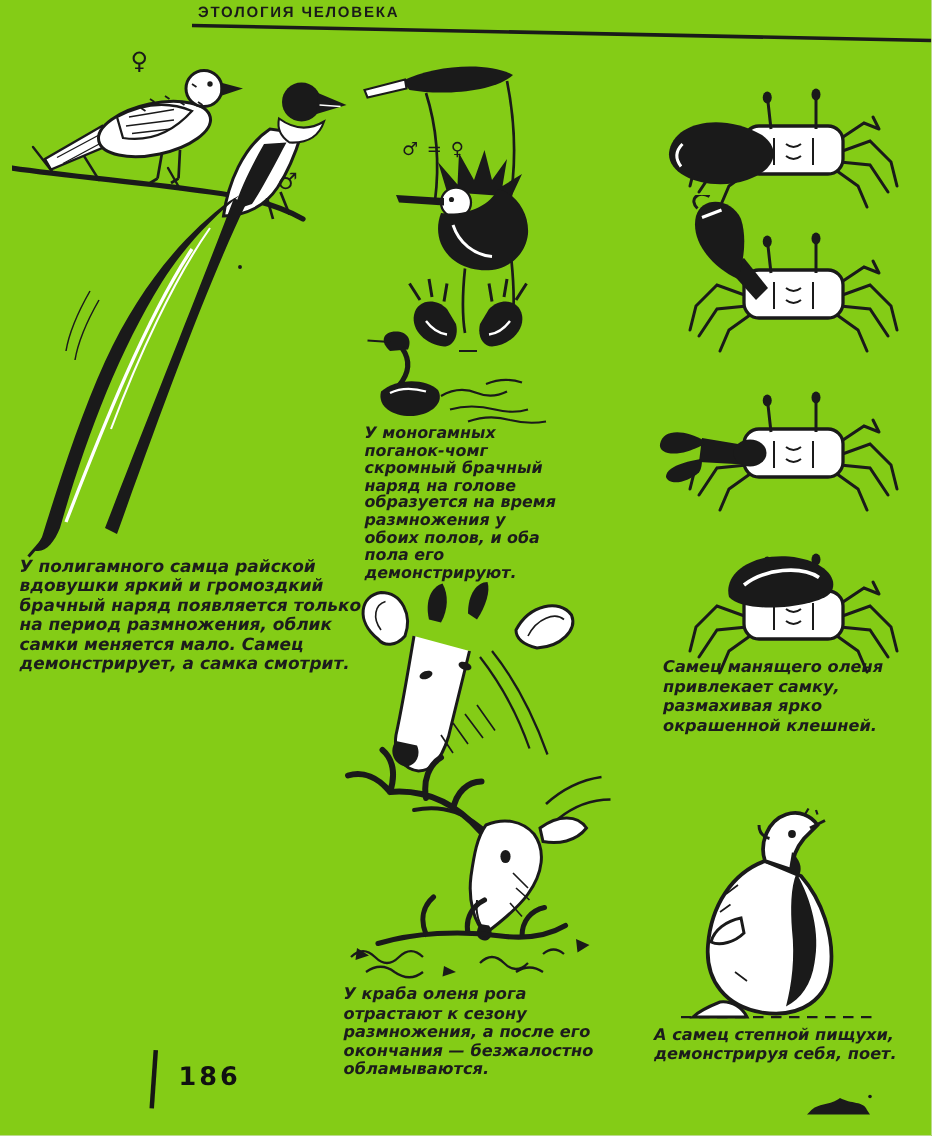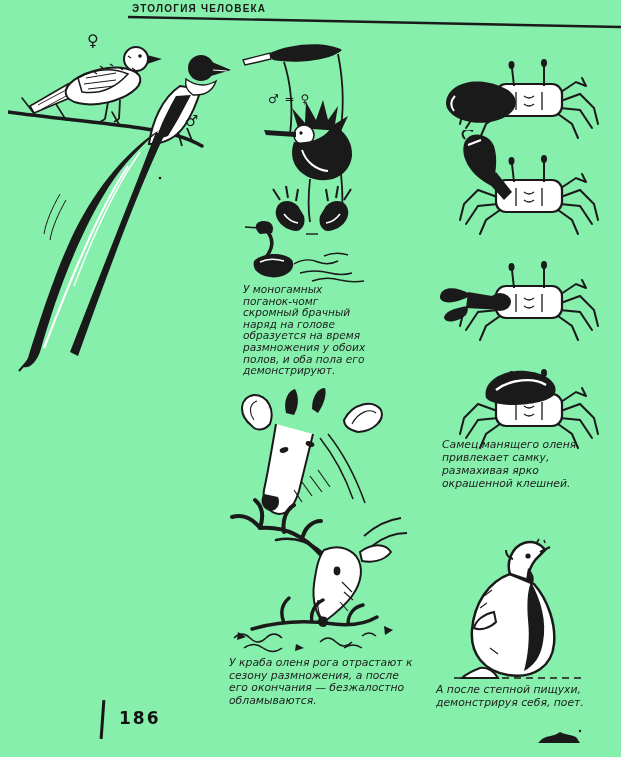--- a/index.html
+++ b/index.html
@@ -1,27 +1,27 @@
 <!DOCTYPE html>
 <html lang="ru"><head>
 <meta charset="utf-8">
 <style>
   html,body{margin:0;padding:0;background:#e8e8e8;}
   #page{
     position:relative;width:621px;height:757px;margin:0 auto;
-    background:#86efac;overflow:hidden;
+    background:#84cc16;overflow:hidden;
     font-family:"DejaVu Sans",sans-serif;color:#1a1a1a;
   }
   .abs{position:absolute;}
   .header-title{
     font-family:"Liberation Sans","DejaVu Sans",sans-serif;
     font-weight:bold;font-size:10px;letter-spacing:1.2px;color:#1a1a1a;
   }
   .cap{
-    font-style:italic;font-weight:400;color:#1c1c1c;
+    font-style:italic;font-weight:700;color:#1c1c1c;
     font-family:"DejaVu Sans",sans-serif;
   }
   .cap-whydah{left:13px;top:371px;width:229px;font-size:11.3px;line-height:13px;}
   .cap-grebe {left:243px;top:284px;width:129px;font-size:10.6px;line-height:11.6px;}
   .cap-deer  {left:229px;top:657px;width:184px;font-size:10.8px;line-height:12.6px;}
   .cap-crab  {left:442px;top:438px;width:166px;font-size:10.8px;line-height:13px;}
   .cap-pika  {left:436px;top:683px;width:172px;font-size:10.8px;line-height:13px;}
   .sym{color:#1a1a1a;font-family:"DejaVu Sans",sans-serif;}
   .pagenum{
     font-family:"DejaVu Sans",sans-serif;font-weight:bold;
@@ -73,20 +73,21 @@
       <path d="M156,110 C 132,160 104,235 70,330 L 62,326 C 96,238 126,164 148,106 Z" fill="#1a1a1a"></path>
       <path d="M120,140 C 90,185 60,260 36,322" stroke="#fff" stroke-width="2.2" fill="none"></path>
       <path d="M132,126 C 108,160 84,212 66,260" stroke="#fff" stroke-width="1.4" fill="none"></path>
       <path d="M24,330 L 11,345" stroke="#1a1a1a" stroke-width="2"></path>
       <path d="M52,168 C 44,182 38,196 36,208 M58,174 C 50,188 44,202 42,214" stroke="#1a1a1a" stroke-width="1" fill="none"></path>
       <circle cx="152" cy="152" r="1.3" fill="#1a1a1a"></circle>
     </g>
   </svg>
   <div class="abs sym" style="left:87px;top:31px;font-size:16px;">♀</div>
   <div class="abs sym" style="left:185px;top:112px;font-size:15px;">♂</div>
+  <div class="abs cap cap-whydah">У полигамного самца райской вдовушки яркий и громоздкий брачный наряд появляется только на период размножения, облик самки меняется мало. Самец демонстрирует, а самка смотрит.</div>
 
   <svg class="abs" style="left:240px;top:38px;" width="170" height="245" viewBox="0 0 170 245">
 
     <g>
       <path d="M28,16 C 50,5 86,3 102,12 C 90,23 56,26 33,22 Z" fill="#1a1a1a"></path>
       <path d="M3,22 L30,15 L31,21 L5,27 Z" fill="#fff" stroke="#1a1a1a" stroke-width="1.4"></path>
       <path d="M44,24 C 51,46 53,72 50,96" stroke="#1a1a1a" stroke-width="1.8" fill="none"></path>
       <path d="M98,16 C 104,46 104,76 99,102" stroke="#1a1a1a" stroke-width="1.8" fill="none"></path>
     </g>
 
@@ -247,21 +248,21 @@
     <path d="M100,14 L110,9" stroke="#1a1a1a" stroke-width="2"></path>
     <circle cx="88" cy="18" r="2.6" fill="#1a1a1a"></circle>
     <path d="M73,21 q-7,-2 -7,-9" stroke="#1a1a1a" stroke-width="2" fill="none"></path>
     <path d="M91,44 C 101,62 107,84 103,104 C 101,118 94,128 84,133 C 88,118 90,100 88,82 C 87,68 87,54 91,44 Z" fill="#1a1a1a"></path>
     <path d="M88,30 C 93,35 95,40 93,45 L 86,42 Z" fill="#1a1a1a"></path>
     <path d="M54,74 C 44,76 36,82 34,90 C 40,93 50,90 56,84 Z" fill="#fff" stroke="#1a1a1a" stroke-width="2"></path>
     <path d="M40,130 C 30,134 24,138 22,140 L 58,140 C 55,134 48,129 40,130 Z" fill="#fff" stroke="#1a1a1a" stroke-width="2"></path>
     <path d="M96,6 l3,-5 M104,2 l1,3" stroke="#1a1a1a" stroke-width="1.5"></path>
     <path d="M44,58 l8,-6 M40,70 l7,-5 M50,110 l8,6" stroke="#1a1a1a" stroke-width="1.1"></path>
   </svg>
-  <div class="abs cap cap-pika">А после степной пищухи, демонстрируя себя, поет.</div>
+  <div class="abs cap cap-pika">А самец степной пищухи, демонстрируя себя, поет.</div>
 
   <div class="abs pagebar" style="left:101px;top:700px;"></div>
   <div class="abs pagenum" style="left:119px;top:708px;">186</div>
 
   <svg class="abs" style="left:536px;top:728px;" width="48" height="18" viewBox="0 0 48 18">
     <path d="M4,13 C 9,7 18,9 24,4 C 31,8 40,6 42,12 L 44,15 L 2,15 Z" fill="#1a1a1a"></path>
     <circle cx="44" cy="3" r="1.2" fill="#1a1a1a"></circle>
   </svg>
 
 </div>

